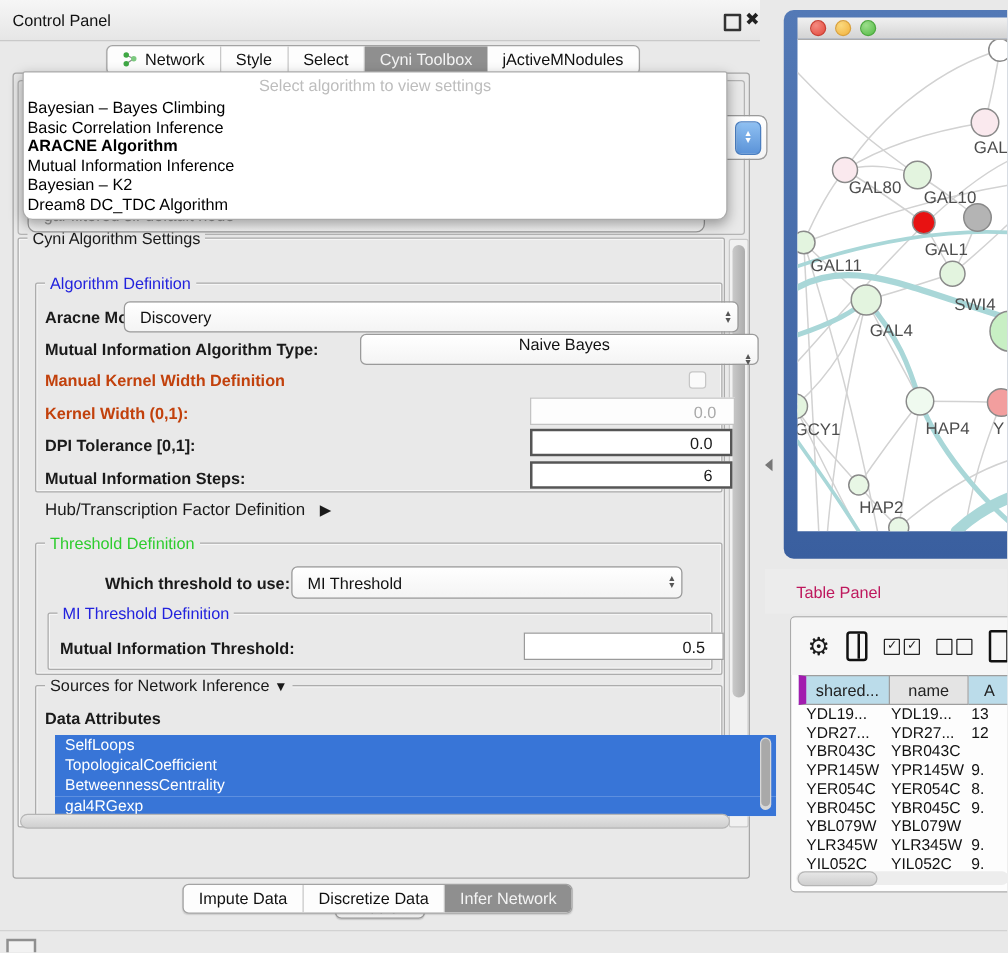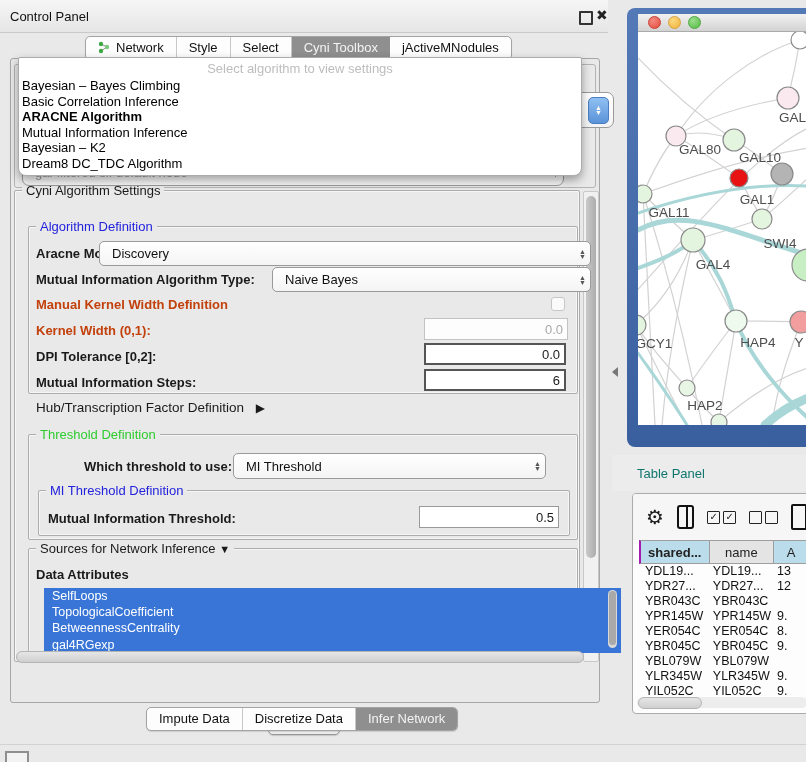--- a/index.html
+++ b/index.html
@@ -42,21 +42,21 @@
   #popup-placeholder{text-align:center;color:#BDBDBD;font-size:13px;height:17px;}
   .popup-item{padding:0 0 0 3px;height:15.6px;line-height:15.6px;font-size:13px;color:#000;}
   .popup-item.bold{font-weight:bold;}
 
   
   .group{border:1px solid #ACACAC;border-radius:2px;box-shadow:inset 0 0 0 1px rgba(255,255,255,0.6);}
   .gtitle{position:absolute;top:-8px;left:7px;background:#E9E9E9;padding:0 4px;font-size:13px;}
   .lbl{font-weight:bold;color:#1a1a1a;}
   .lbl.dis{color:#c2410c;}
   .field{background:#FFF;border:2px solid #555;display:flex;align-items:center;justify-content:flex-end;
-         padding:0 4px;font-size:13px;}
+         padding:0 14px;font-size:13px;}
   .field.thin{border:1px solid #9A9A9A;}
   .field.dis{border:1px solid #C3C3C3;color:#A9A9A9;background:#FDFDFD;}
   .chk{width:12px;height:12px;border:1.5px solid #C6C6C6;border-radius:3px;background:#FAFAFA;}
 
   
   .vtrack{background:#F1F1F1;border:1px solid #C9C9C9;border-radius:2px;}
   .vthumb{position:absolute;left:2px;right:2px;border-radius:6px;
           background:linear-gradient(90deg,#C9C9C9,#ADADAD);}
   .hthumb{background:linear-gradient(#E6E6E6,#CFCFCF);border:1px solid #B5B5B5;border-radius:6px;}
 
@@ -75,36 +75,36 @@
   
   #net-frame{left:627px;top:8px;width:179px;height:439px;border-radius:8px 0 0 8px;
              background:linear-gradient(#5379B6,#3A5F9F);}
   #net-titlebar{left:638px;top:14px;width:168px;height:17px;background:linear-gradient(#F1F1F1,#D3D3D3);
                 border-bottom:1px solid #ABABAB;display:flex;align-items:center;gap:7px;padding-left:10px;}
   .light{width:11px;height:11px;border-radius:50%;}
   #net-canvas-svg{left:627px;top:8px;}
 
   
   #tp-header{left:612px;top:455px;width:194px;height:36px;background:#ECECEC;}
-  #tp-title{left:637px;top:466px;font-size:13px;color:#0f766e;}
+  #tp-title{left:637px;top:466px;font-size:13px;color:#be185d;}
   #tp-window{left:632px;top:493px;width:174px;height:219px;border:1px solid #ABABAB;border-radius:4px 0 0 4px;
              background:#FDFDFD;overflow:hidden;}
   #tp-toolbar{position:absolute;left:0;top:0;right:0;height:46px;background:#F6F6F6;display:flex;
               align-items:center;gap:13px;padding-left:13px;}
   .pairbox{display:flex;gap:3px;}
   .cbx{width:11px;height:11px;border:1.6px solid #222;border-radius:1px;font-size:10px;line-height:9px;
        font-weight:bold;color:#222;text-align:center;}
   .colicon{width:18px;height:20px;border:2.4px solid #111;border-radius:3px;position:relative;}
   .colicon::after{content:"";position:absolute;left:50%;top:0;bottom:0;width:2.4px;background:#111;}
   .pageicon{width:16px;height:22px;border:2.4px solid #111;border-radius:2px;}
   #tp-table{position:absolute;left:6px;top:46px;right:-2px;}
   .thead{display:flex;height:24px;}
   .th{border:1px solid #9E9E9E;border-left:none;display:flex;align-items:center;justify-content:center;
       font-size:13px;color:#222;}
-  .th:first-child{border-left:2px solid #a21caf;font-weight:bold;}
+  .th:first-child{border-left:6px solid #a21caf;}
   .th.blue{background:#BBDCEA;}
   .th.gray{background:#E4E4E4;}
   .trow{display:flex;height:15px;font-size:12.5px;color:#111;}
   .tcell{overflow:hidden;white-space:nowrap;}
   #tp-hscroll{position:absolute;left:4px;bottom:5px;right:0;height:11px;background:#EDEDED;border-radius:6px;}
   #tp-hscroll .hthumb{position:absolute;left:1px;top:0;width:62px;height:10px;}
 
   #divider-arrow{left:612px;top:367px;width:0;height:0;border-top:5px solid transparent;
                  border-bottom:5px solid transparent;border-right:6px solid #777;}
   #bottom-strip{left:0;top:744px;width:806px;height:1px;background:#D2D2D2;}
@@ -179,31 +179,31 @@
 
   <div class="abs group" style="left:28px;top:226px;width:548px;height:166px;">
     <span class="gtitle" style="color:#2222DD;">Algorithm Definition</span>
   </div>
   <span class="abs lbl" style="left:36px;top:246px;">Aracne Mode:</span>
   <div class="abs combo" style="left:99px;top:241px;width:474px;height:23px;">
     <span>Discovery</span>
     <span class="spin">▲<br>▼</span>
   </div>
   <span class="abs lbl" style="left:36px;top:272px;">Mutual Information Algorithm Type:</span>
-  <div class="abs combo" style="left:272px;top:267px;width:301px;height:23px;">
+  <div class="abs combo" style="left:288px;top:267px;width:301px;height:23px;flex-direction:column;">
     <span>Naive Bayes</span>
     <span class="spin">▲<br>▼</span>
   </div>
   <span class="abs lbl dis" style="left:36px;top:297px;">Manual Kernel Width Definition</span>
   <div class="abs chk" style="left:551px;top:297px;"></div>
   <span class="abs lbl dis" style="left:36px;top:323px;">Kernel Width (0,1):</span>
   <div class="abs field dis" style="left:424px;top:318px;width:134px;height:20px;">
     <span>0.0</span>
   </div>
-  <span class="abs lbl" style="left:36px;top:349px;">DPI Tolerance [0,2]:</span>
+  <span class="abs lbl" style="left:36px;top:349px;">DPI Tolerance [0,1]:</span>
   <div class="abs field" style="left:424px;top:343px;width:130px;height:18px;">
     <span>0.0</span>
   </div>
   <span class="abs lbl" style="left:36px;top:375px;">Mutual Information Steps:</span>
   <div class="abs field" style="left:424px;top:369px;width:130px;height:18px;">
     <span>6</span>
   </div>
 
   <span class="abs" style="left:36px;top:400px;font-size:13.5px;">
     <span>Hub/Transcription Factor Definition</span>

